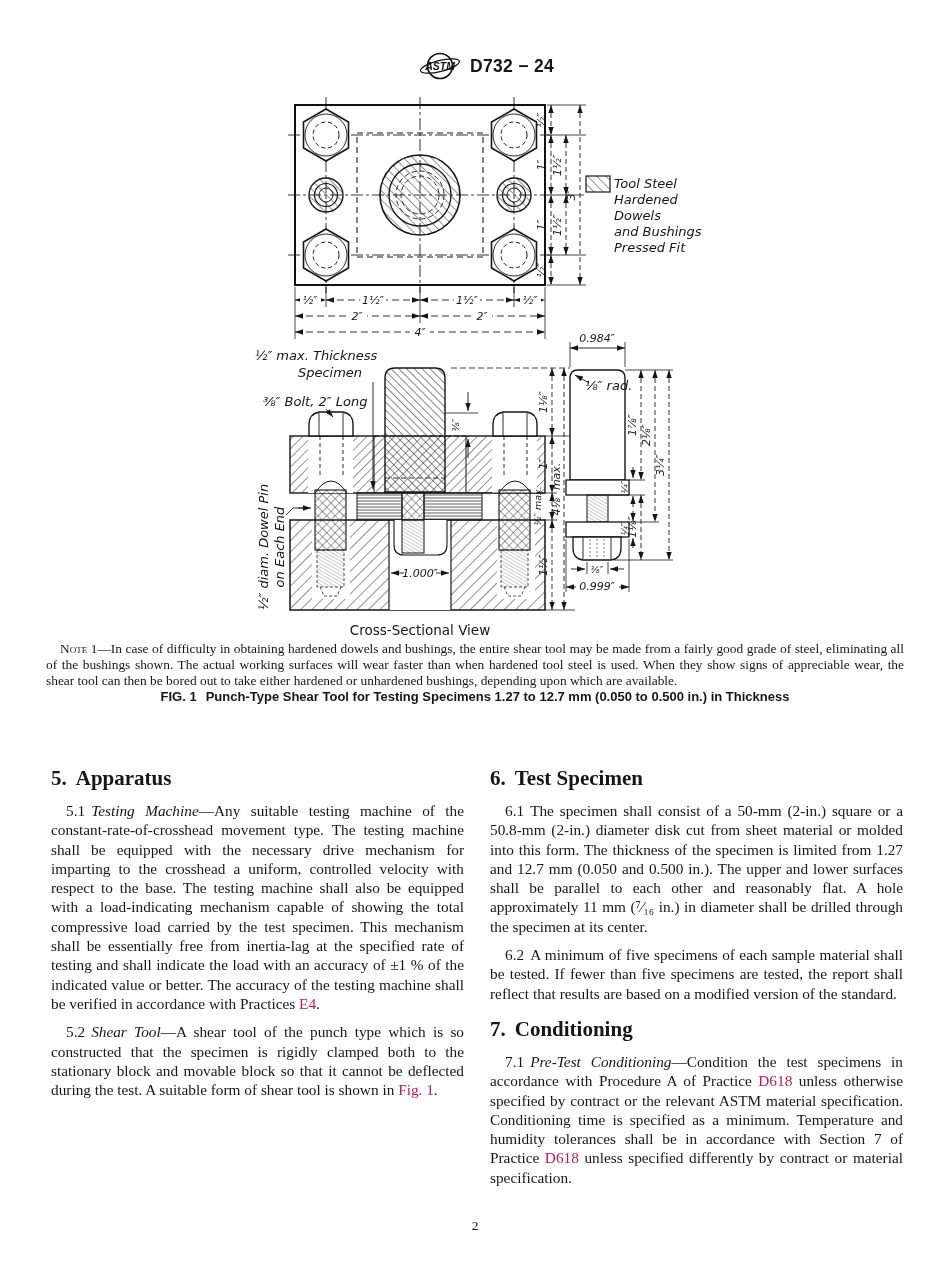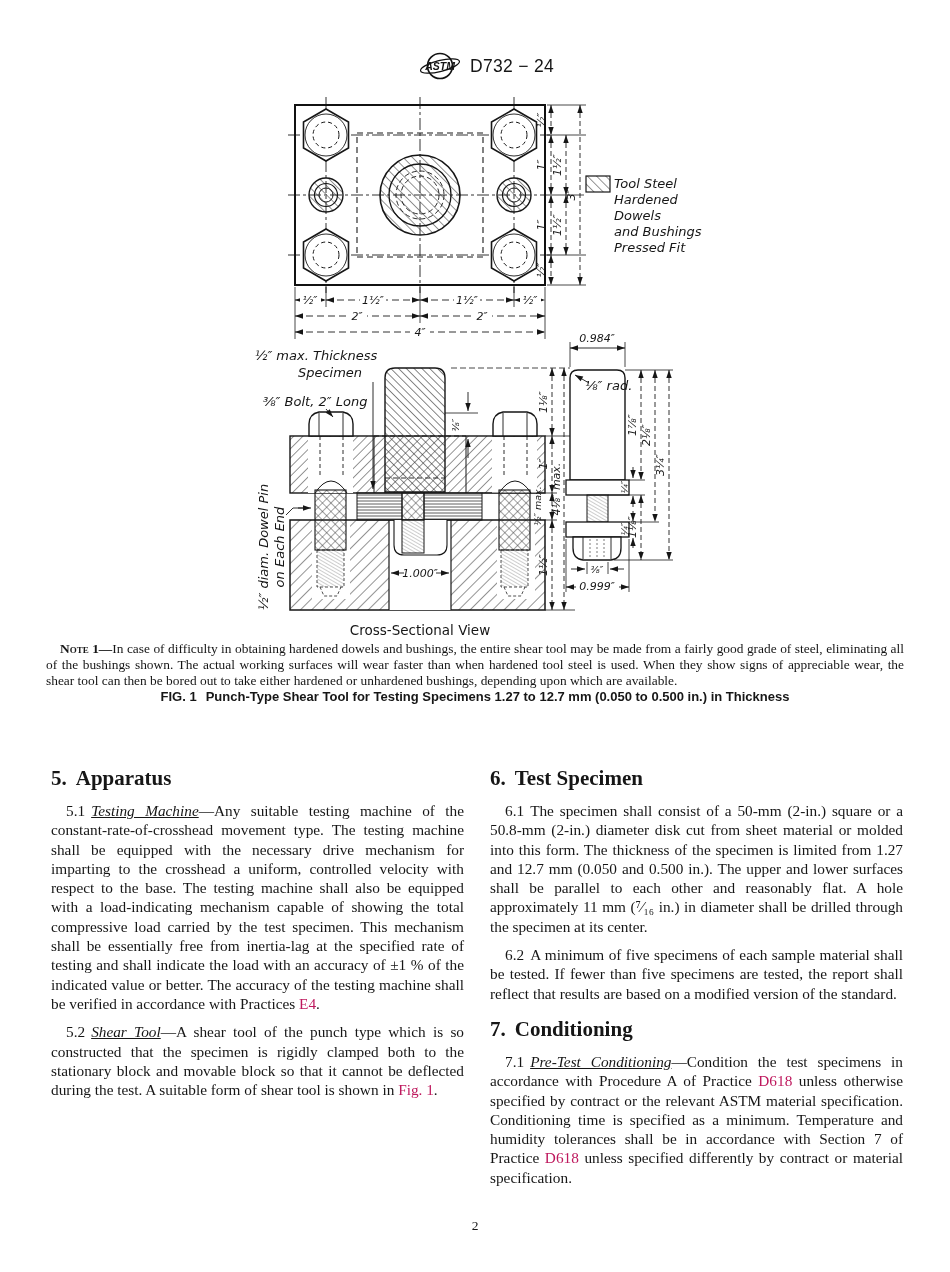--- a/index.html
+++ b/index.html
@@ -1,40 +1,40 @@
 <!DOCTYPE html>
 <html><head>
 <meta charset="utf-8">
 <style>
   html,body{margin:0;padding:0;background:#ffffff;}
   body{width:950px;height:1272px;position:relative;font-family:"Liberation Serif","DejaVu Serif",serif;color:#161616;}
   
   .hdr{position:absolute;top:50px;left:0;width:100%;display:flex;justify-content:center;align-items:center;gap:8px;padding-left:12px;}
-  .hdr-title{font-family:"Liberation Sans","DejaVu Sans",sans-serif;font-weight:normal;font-size:17.5px;letter-spacing:.3px;}
+  .hdr-title{font-family:"Liberation Sans","DejaVu Sans",sans-serif;font-weight:bold;font-size:17.5px;letter-spacing:.3px;}
   
   .fig{position:absolute;top:95px;left:0;}
   svg text{fill:#161616;}
   .dim{font-family:"DejaVu Sans",sans-serif;font-style:italic;font-size:11px;}
   .dimsm{font-family:"DejaVu Sans",sans-serif;font-style:italic;font-size:9.5px;}
   .lab{font-family:"DejaVu Sans",sans-serif;font-style:italic;font-size:13px;}
   .viewlab{font-family:"DejaVu Sans",sans-serif;font-size:13.5px;font-style:normal;}
   
   .note{position:absolute;top:641px;left:46px;width:858px;font-size:13.4px;line-height:16px;text-align:justify;text-indent:14px;margin:0;}
-  .sc{font-variant:small-caps;font-weight:bold;}
+  .sc{font-variant:small-caps;}
   .figcap{position:absolute;top:689px;left:0;width:100%;text-align:center;font-family:Liberation Sans, sans-serif;font-weight:bold;font-size:13px;}
   .capsp{margin-left:9px;}
   
   .cols{position:absolute;top:766px;left:51px;width:852px;display:flex;gap:26px;}
   .col{width:413px;}
   h2.sech{font-size:21px;margin:0 0 10px 0;font-weight:bold;}
   h2.sech.mt{margin-top:14px;}
   .hn{margin-right:9px;}
   p.para{font-size:15.3px;line-height:19.3px;text-align:justify;text-indent:15px;margin:0 0 9px 0;}
   .pn{margin-right:6px;}
-  .it{font-style:italic;text-decoration:underline;}
+  .it{font-style:italic;}
   a.lnk{color:#be185d;text-decoration:none;cursor:pointer;}
   
   .pgnum{position:absolute;top:1218px;left:0;width:100%;text-align:center;font-size:13.5px;}
 </style>
 </head>
 <body>
 
 <div class="hdr">
   <svg width="42" height="32" viewBox="0 0 42 32">
     <circle cx="20" cy="16" r="12.5" fill="#ffffff" stroke="#111" stroke-width="1.6"></circle>

